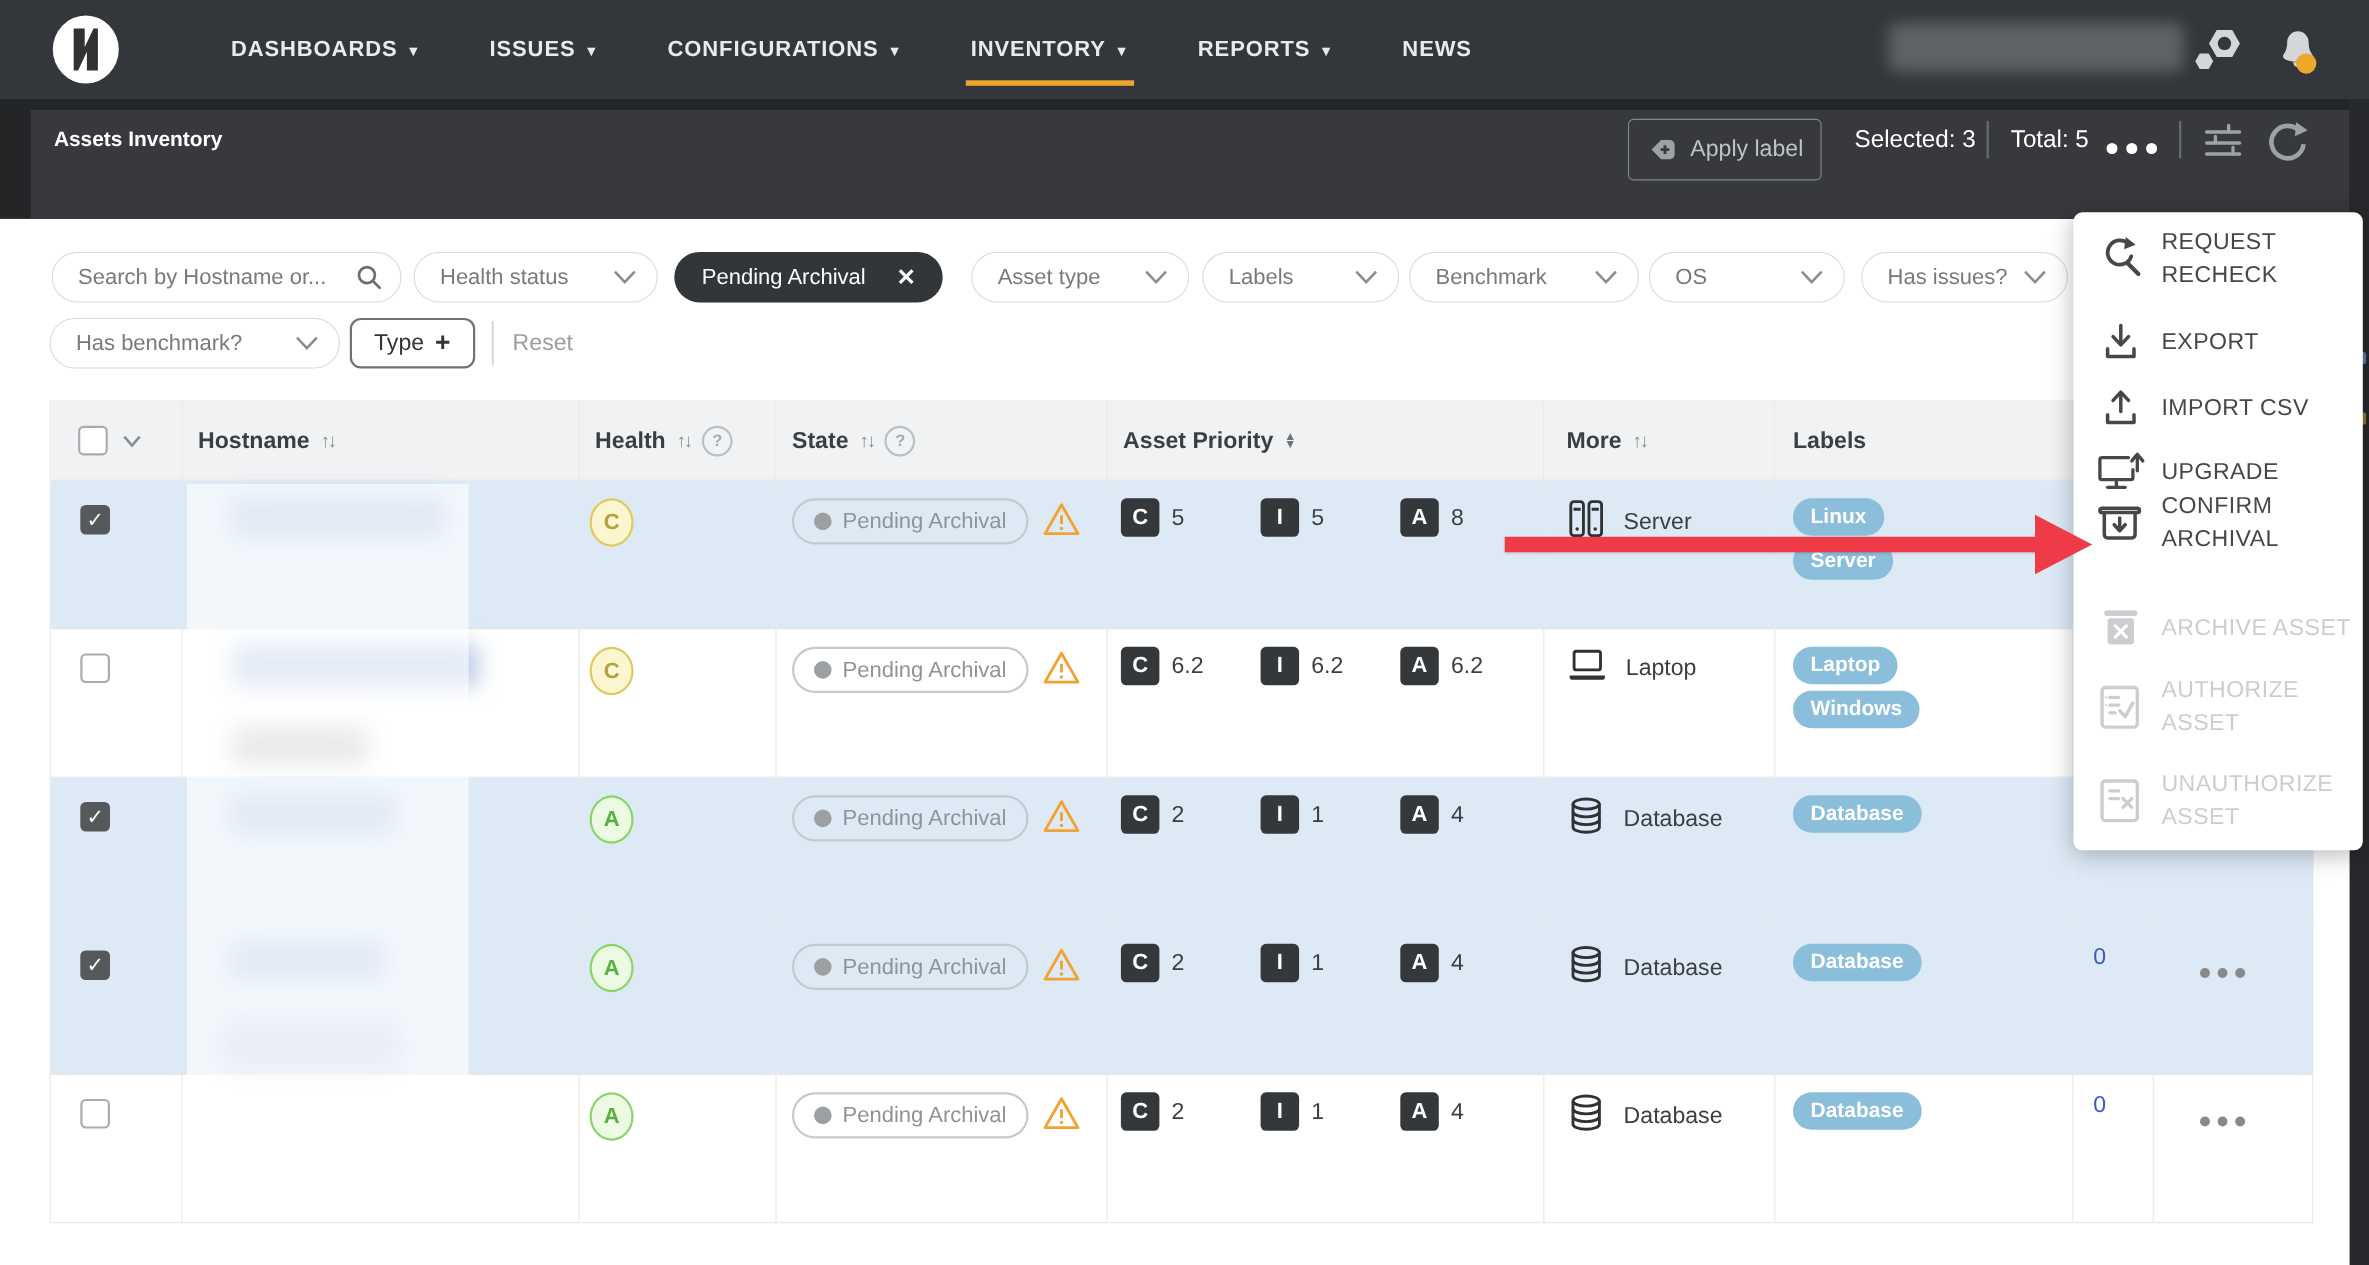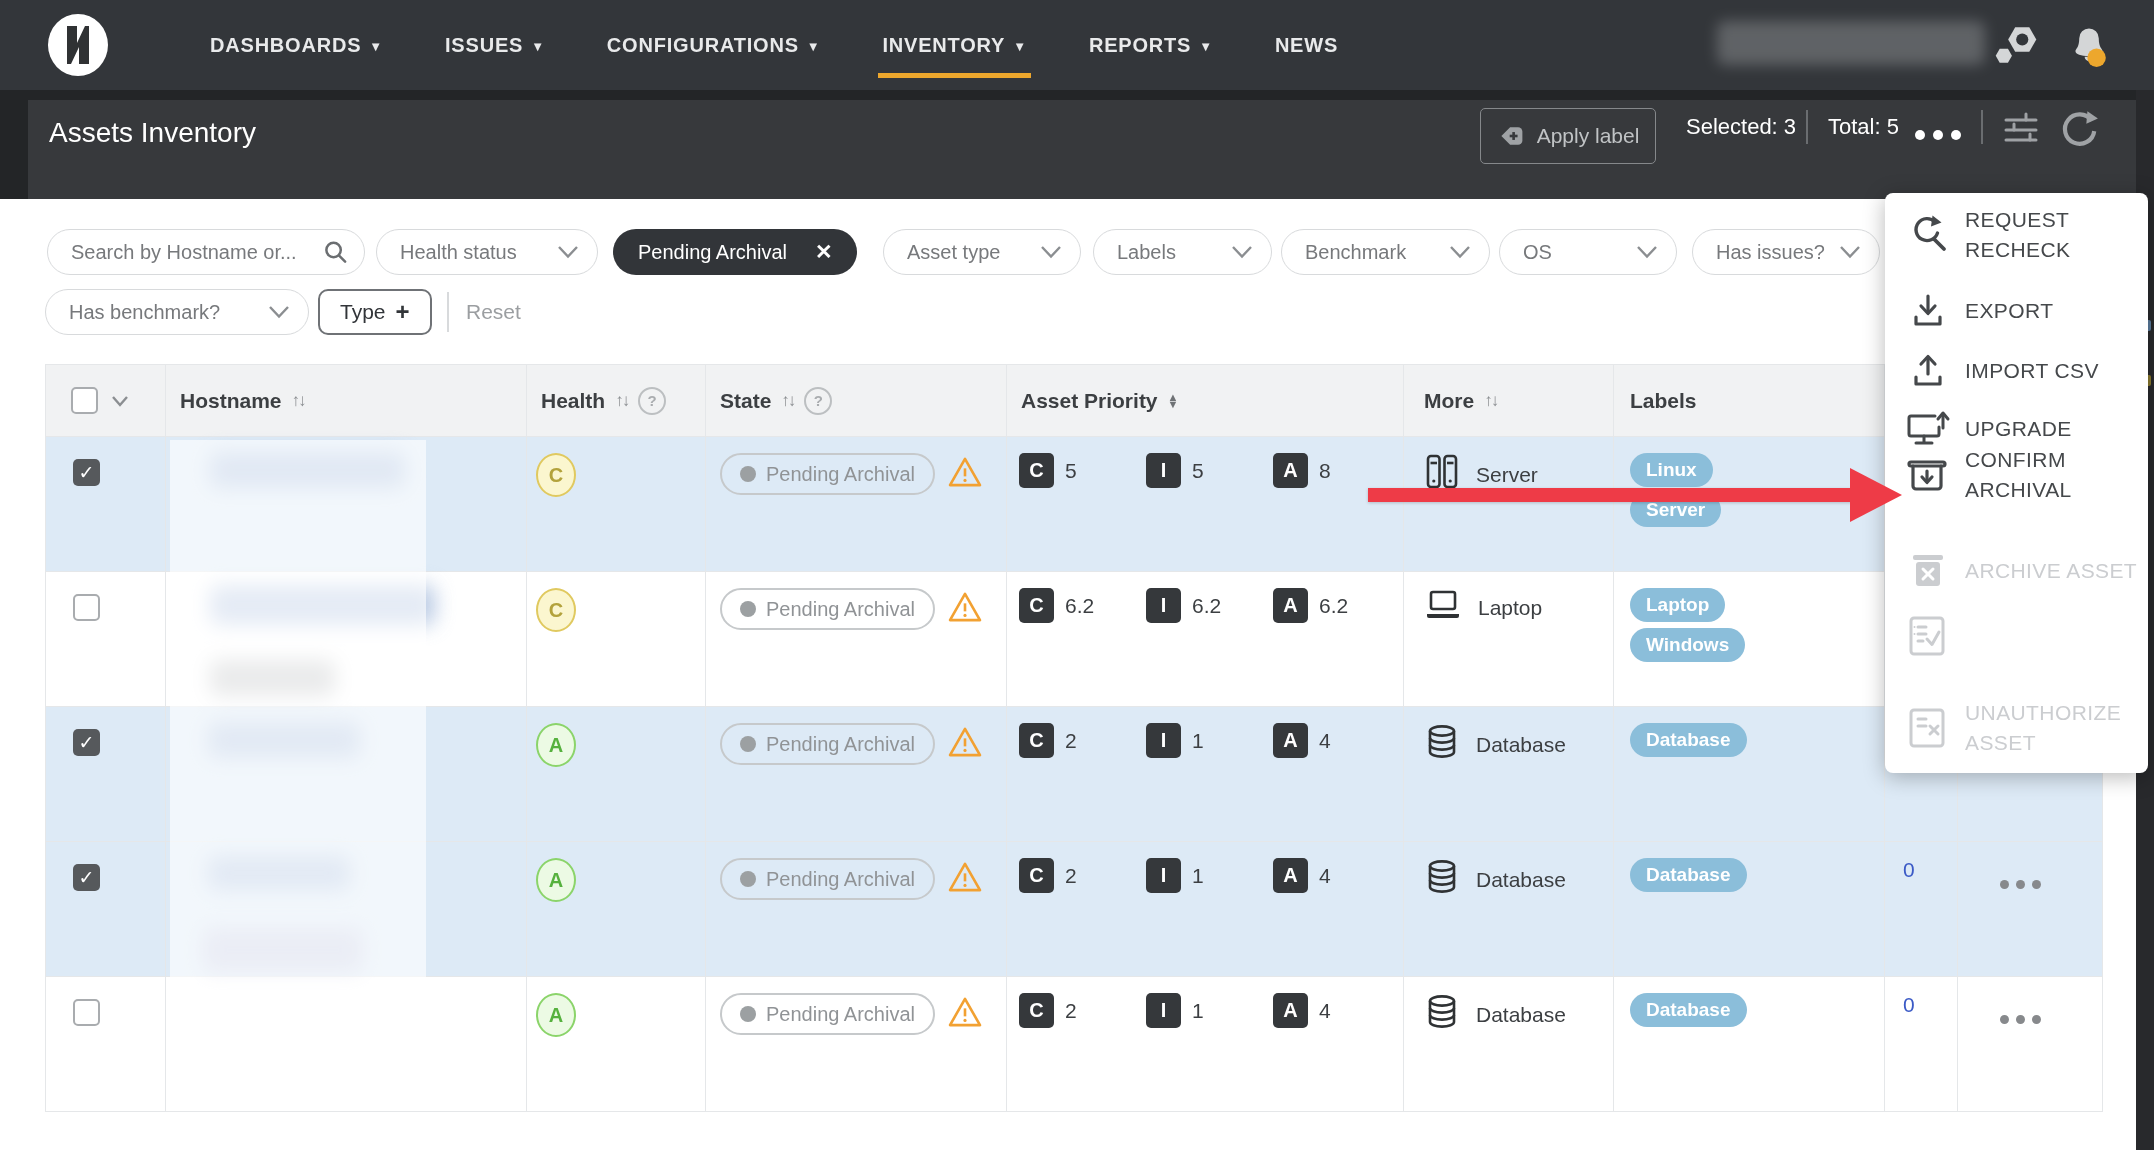--- a/index.html
+++ b/index.html
@@ -15,21 +15,21 @@
             display:flex;align-items:center;gap:8px;cursor:pointer;height:90px;}
   .nav-caret{font-size:13px;color:#e9eaeb;transform:translateY(1px);}
   .nav-item.active:after{content:"";position:absolute;left:-4px;right:-4px;bottom:12px;height:5px;background:#eda72d;}
   .acct-blur{position:absolute;left:1717px;top:21px;width:268px;height:44px;border-radius:8px;
              background:#84878a;opacity:.55;filter:blur(7px);}
   .nav-ico{position:absolute;top:22px;cursor:pointer;}
 
   
   .band{position:absolute;left:0;top:90px;width:2154px;height:109px;background:#232527;}
   .band-inner{position:absolute;left:28px;top:10px;width:2108px;height:99px;background:#37393c;}
-  .page-title{position:absolute;left:49px;top:27px;color:#fff;font-size:28px;font-weight:400;}
+  .page-title{position:absolute;left:49px;top:27px;color:#fff;font-size:19px;font-weight:700;}
   .applybtn{position:absolute;left:1480px;top:18px;width:174px;height:54px;border:1px solid #85888b;border-radius:5px;
             display:flex;align-items:center;justify-content:center;gap:12px;color:#c0c3c5;font-size:21px;cursor:pointer;}
   .hdr-txt{position:absolute;top:24px;color:#fff;font-size:22px;white-space:nowrap;}
   .hdr-sep{position:absolute;top:20px;width:2px;height:34px;background:#6a6d70;}
   .dots-trigger{position:absolute;left:1915px;top:40px;display:flex;gap:8px;cursor:pointer;}
   .dots-trigger i{width:10px;height:10px;border-radius:50%;background:#fff;}
 
   
   .pill{position:absolute;height:46px;border:1px solid #d8dadc;border-radius:24px;background:#fff;
         display:flex;align-items:center;color:#77797c;font-size:20px;cursor:pointer;box-sizing:border-box;}
@@ -688,20 +688,21 @@
     <rect x="5" y="5" width="32" height="36" rx="3"></rect>
     <line x1="12" y1="14" x2="20" y2="14"></line>
               <line x1="12" y1="21" x2="20" y2="21"></line>
               <line x1="12" y1="28" x2="17" y2="28"></line>
     <polyline points="21,26 26,31.5 33,19"></polyline>
             </g>
     <circle cx="8.5" cy="14" r="1" fill="#cbcdd0"></circle>
             <circle cx="8.5" cy="21" r="1" fill="#cbcdd0"></circle>
           </svg>
         </span>
+    <span class="mlabel">AUTHORIZE ASSET</span>
       </div>
       <div class="mitem dis" style="top: 505px;">
         <span class="micon">
           <svg width="44" height="46" viewBox="0 0 44 46">
             <g stroke-linecap="round" stroke-linejoin="round" fill="none" stroke="#cbcdd0" stroke-width="3">
     <rect x="5" y="5" width="32" height="36" rx="3"></rect>
     <line x1="12" y1="14" x2="20" y2="14"></line>
               <line x1="12" y1="21" x2="20" y2="21"></line>
     <line x1="24" y1="21" x2="32" y2="29"></line>
               <line x1="32" y1="21" x2="24" y2="29"></line>

